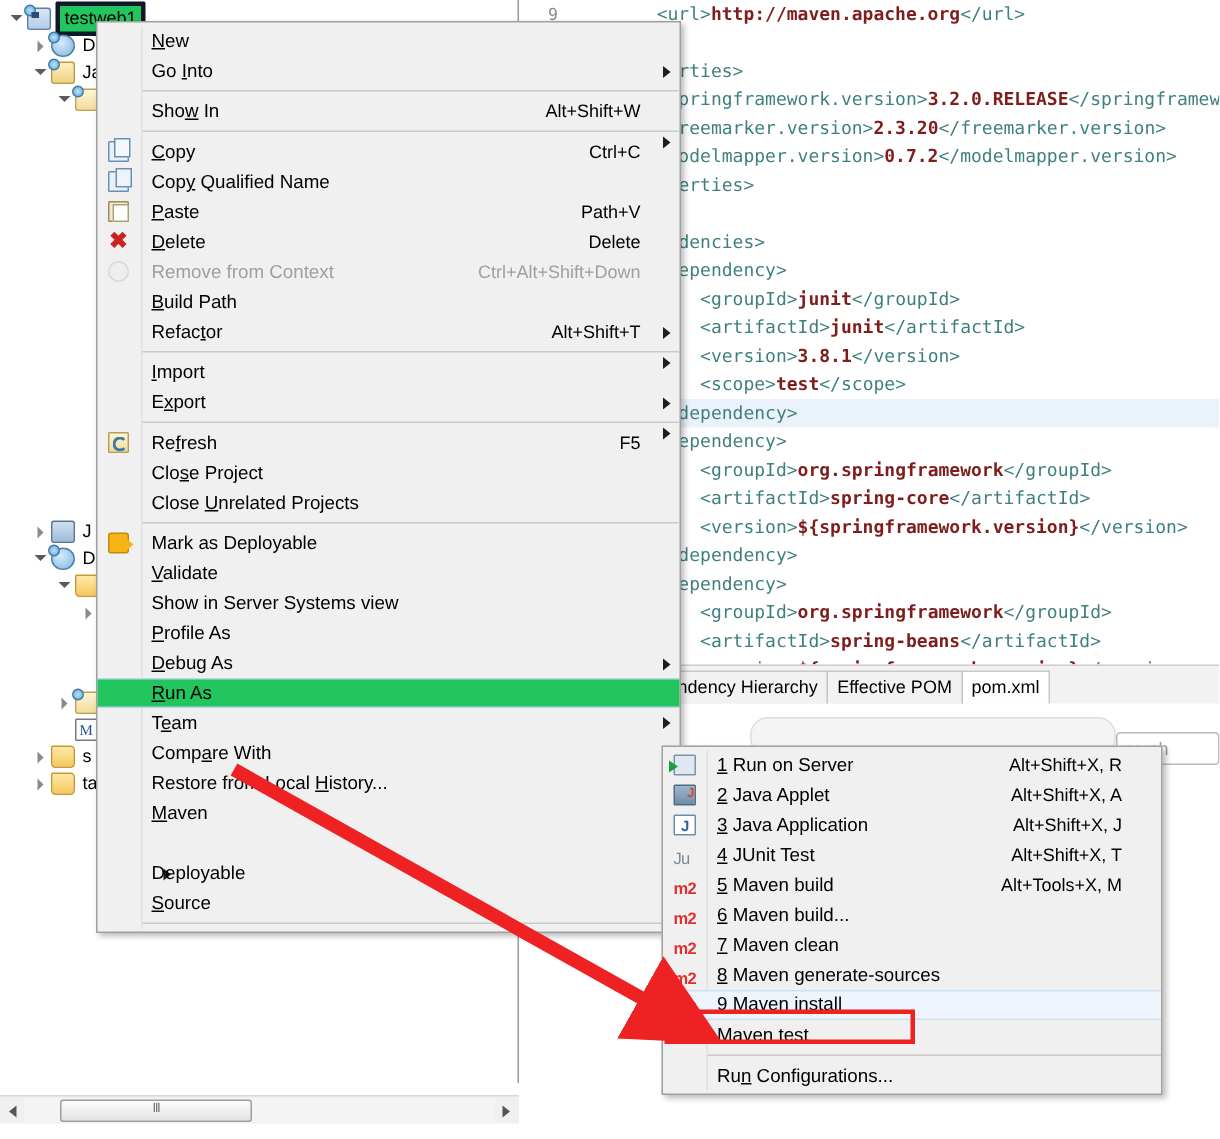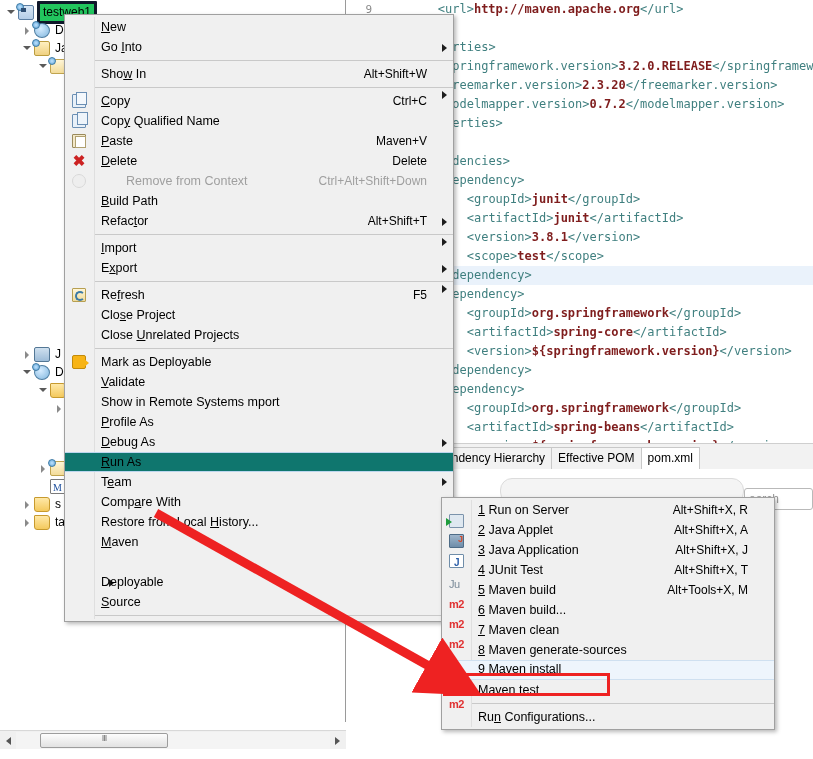--- a/index.html
+++ b/index.html
@@ -136,23 +136,23 @@
     display:flex; align-items:flex-end; white-space:nowrap;
   }
   .mi .gutter-ic { width:29px; height:20px; flex:none; position:relative; }
   .mi .mlabel { flex:1; padding-left:7px; }
   .mi .maccel { color:#000; padding-right:10px; font-size:12px; }
   .mi .marrow { width:16px; flex:none; position:relative; }
   .mi .marrow.has::before{
     content:""; position:absolute; right:6px; top:7px;
     border-left:5px solid #1d1d1d; border-top:4px solid transparent; border-bottom:4px solid transparent;
   }
-  .mi.disabled .mlabel, .mi.disabled .maccel { color:#9f9f9f;padding-left:32px; }
+  .mi.disabled .mlabel, .mi.disabled .maccel { color:#9f9f9f; }
   .mi.hover {
-    background:#0f766e; border-top:1px solid #bcd6ee; border-bottom:1px solid #bcd6ee;
+    background:#22c55e; border-top:1px solid #bcd6ee; border-bottom:1px solid #bcd6ee;
     height:20px; line-height:18px;
   }
   .msep { height:1px; background:#c9c9c9; margin:3px 0 3px 29px; }
   .menu-gutter-line {
     position:absolute; left:29px; top:2px; bottom:2px; width:1px; background:#dfdfdf;
   }
   .acc { text-decoration:underline; }
 
   
   .mg { position:absolute; left:7px; top:3px; width:14px; height:14px; }
@@ -163,21 +163,21 @@
   .mg-paste { background:#f3e8c8; border:1px solid #9a8a5c; border-radius:1px; }
   .mg-paste::after{content:"";position:absolute;left:2px;top:1px;width:9px;height:10px;background:#fff;border:1px solid #b0a070;}
   .mg-delete { color:#cc2222; font-size:15px; font-weight:bold; line-height:13px; text-align:center; }
   .mg-removectx { background:#eeeeee; border:1px solid #c4c4c4; border-radius:50%; opacity:.55; }
   .mg-refresh { background:linear-gradient(#fff6d8,#f0dc9c); border:1px solid #b79f51; border-radius:1px; }
   .mg-refresh::after{content:"";position:absolute;left:2px;top:2px;width:6px;height:6px;border:2px solid #3d7ba6;border-radius:50%;border-right-color:transparent;}
   .mg-deploy { background:#f7b416; border:1px solid #c28a0a; border-radius:2px; }
   .mg-deploy::after{content:"";position:absolute;right:-4px;top:2px;border-left:6px solid #f7b416;border-top:5px solid transparent;border-bottom:5px solid transparent;}
 
   
-  .rg { position:absolute; left:7px; top:14px; width:15px; height:14px; font-size:10px; font-weight:bold; }
+  .rg { position:absolute; left:7px; top:3px; width:15px; height:14px; font-size:10px; font-weight:bold; }
   .rg-server { background:#dfe8f0; border:1px solid #7b93ab; border-radius:1px; }
   .rg-server::after{content:"";position:absolute;left:-4px;top:3px;border-left:6px solid #1f9d3d;border-top:4px solid transparent;border-bottom:4px solid transparent;}
   .rg-applet { background:linear-gradient(#9fb6cc,#6f8da9); border:1px solid #4e6c87; border-radius:1px; }
   .rg-applet::after{content:"J";position:absolute;right:0;bottom:-2px;color:#d24a2a;font-size:9px;}
   .rg-javaapp { background:#ffffff; border:1px solid #6f8da9; border-radius:1px; }
   .rg-javaapp::after{content:"J";position:absolute;left:4px;top:-2px;color:#2b5ea8;font-size:10px;}
   .rg-junit { color:#7a8a99; font-size:11px; font-weight:normal; letter-spacing:-.5px; }
   .rg-junit::after{content:"";}
   .rg-m2 { color:#e03131; font-size:11px; font-weight:bold; letter-spacing:-.5px; }
 
@@ -358,21 +358,21 @@
         </span>
         <span class="mlabel">Cop<span class="acc">y</span> Qualified Name</span>
         <span class="maccel"></span>
         <span class="marrow"></span>
       </div>
       <div class="mi">
         <span class="gutter-ic">
           <span class="mg mg-paste"></span>
         </span>
         <span class="mlabel"><span class="acc">P</span>aste</span>
-        <span class="maccel">Maven+V</span>
+        <span class="maccel">Path+V</span>
         <span class="marrow"></span>
       </div>
       <div class="mi">
         <span class="gutter-ic">
           <span class="mg mg-delete">✖</span>
         </span>
         <span class="mlabel"><span class="acc">D</span>elete</span>
         <span class="maccel">Delete</span>
         <span class="marrow"></span>
       </div>
@@ -440,21 +440,21 @@
         <span class="marrow"></span>
       </div>
       <div class="mi">
         <span class="gutter-ic"></span>
         <span class="mlabel"><span class="acc">V</span>alidate</span>
         <span class="maccel"></span>
         <span class="marrow"></span>
       </div>
       <div class="mi">
         <span class="gutter-ic"></span>
-        <span class="mlabel">Show in Remote Systems mport</span>
+        <span class="mlabel">Show in Server Systems view</span>
         <span class="maccel"></span>
         <span class="marrow"></span>
       </div>
       <div class="mi">
         <span class="gutter-ic"></span>
         <span class="mlabel"><span class="acc">P</span>rofile As</span>
         <span class="maccel"></span>
         <span class="marrow has"></span>
       </div>
       <div class="mi">

